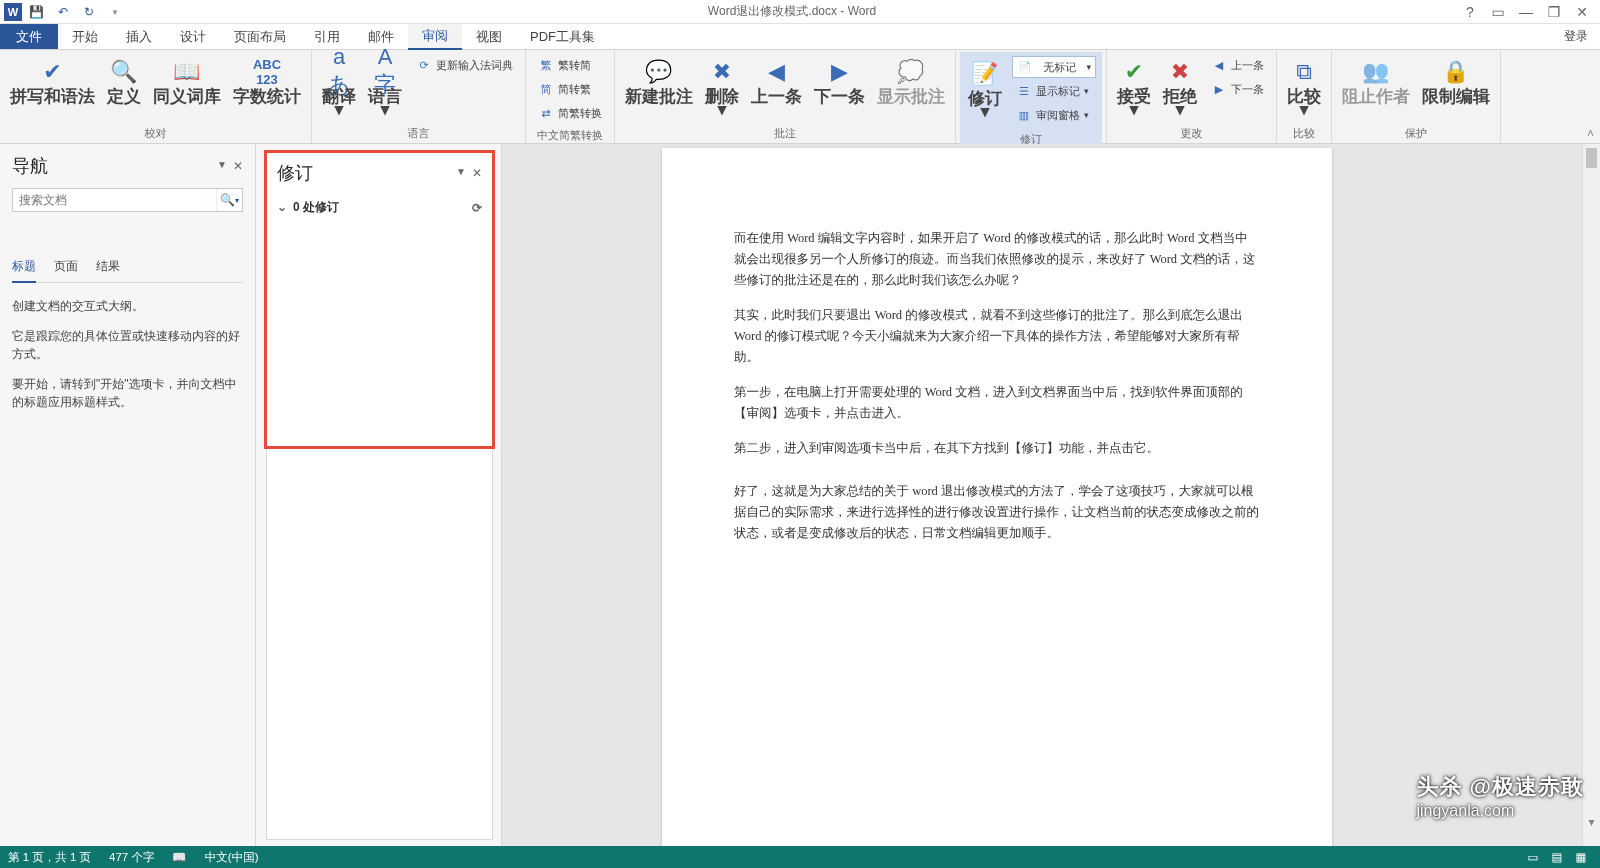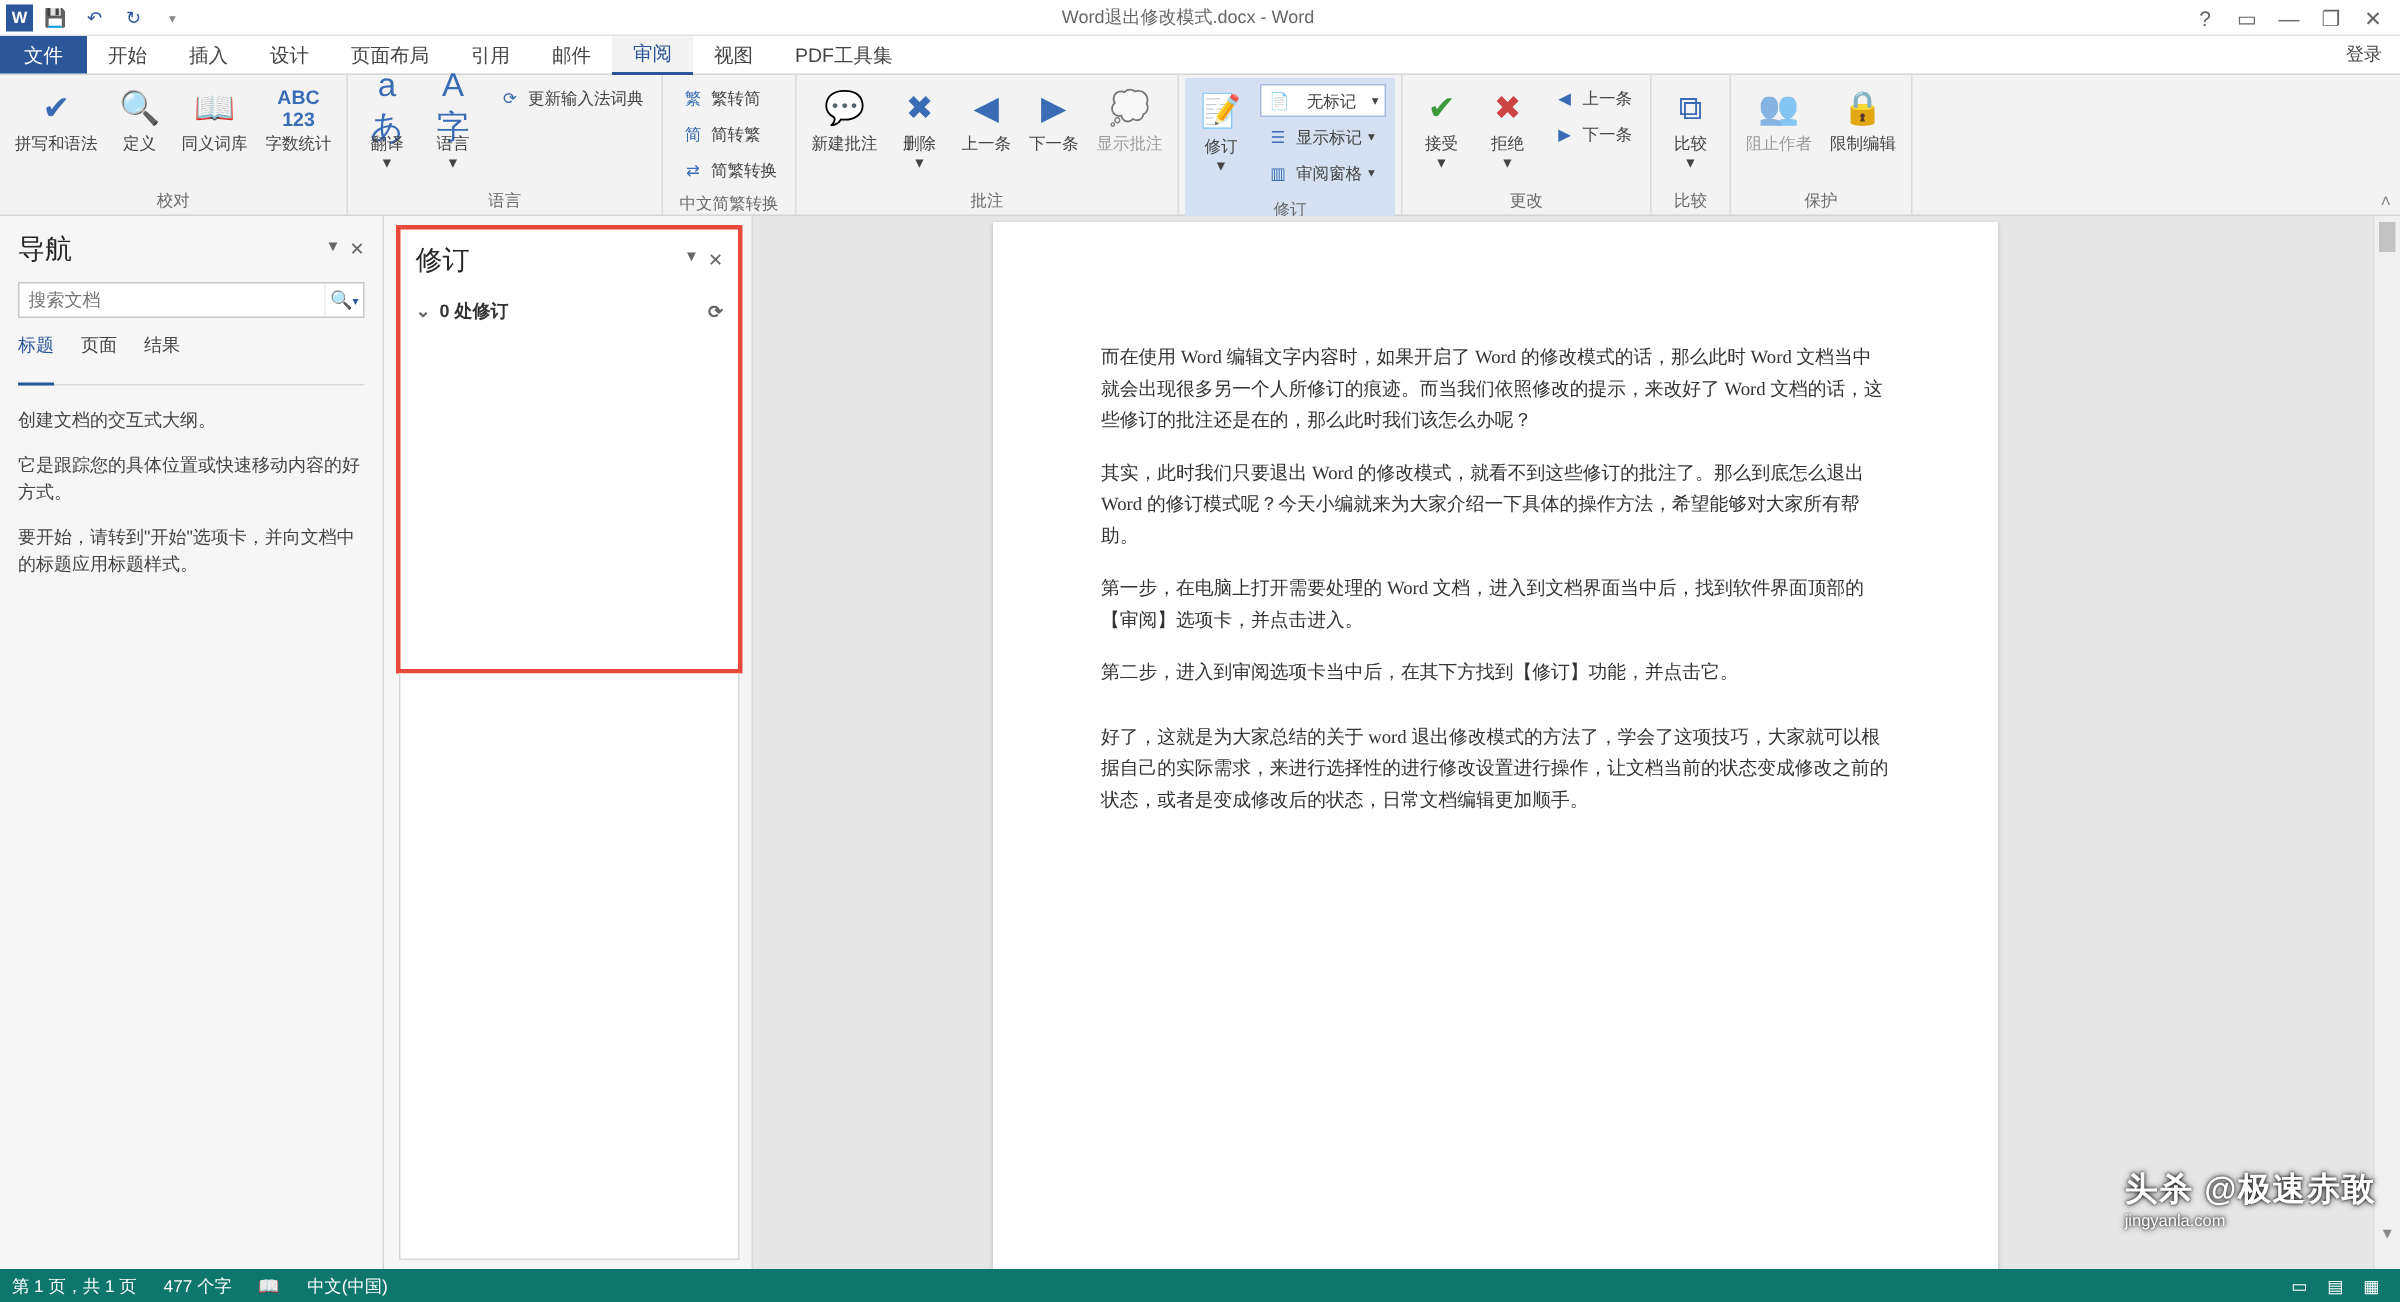--- a/index.html
+++ b/index.html
@@ -21,40 +21,40 @@
 .ribbon-tabs .spacer { flex: 1; }
 .ribbon-tabs .login { padding: 0 12px; display: flex; align-items: center; color: #444; cursor: pointer; }
 
 
 .ribbon { height: 94px; background: #f3f3f3; border-bottom: 1px solid #d4d4d4; display: flex; position: relative; }
 .ribbon .group { border-right: 1px solid #dcdcdc; display: flex; flex-direction: column; padding: 2px 4px 0; }
 .ribbon .group .row { display: flex; align-items: flex-start; flex: 1; }
 .ribbon .group .lbl { text-align: center; font-size: 11px; color: #6a6a6a; padding: 2px 0; }
 .ribbon .bigbtn { display: flex; flex-direction: column; align-items: center; justify-content: flex-start; padding: 4px 6px; cursor: pointer; min-width: 44px; text-align: center; }
 .ribbon .bigbtn .ico { width: 32px; height: 32px; display: flex; align-items: center; justify-content: center; font-size: 22px; color: #3a6cb5; margin-bottom: 2px; }
-.ribbon .bigbtn .txt { font-size: 11px; color: #444; line-height: 13px; }
+.ribbon .bigbtn .txt { font-size: 17px; color: #444; line-height: 13px; font-weight: bold; }
 .ribbon .smallcol { display: flex; flex-direction: column; justify-content: center; gap: 2px; padding: 2px 4px; }
 .ribbon .smallbtn { display: flex; align-items: center; gap: 4px; height: 22px; padding: 0 4px; cursor: pointer; font-size: 11px; color: #444; white-space: nowrap; }
 .ribbon .smallbtn .si { width: 16px; height: 16px; display: inline-flex; align-items: center; justify-content: center; color: #3a6cb5; }
 .ribbon .trackarea { background: #d5e1f2; padding: 2px; display: flex; align-items: stretch; }
 .ribbon .dsh { position: absolute; right: 6px; bottom: 2px; color: #888; cursor: pointer; }
 
 
 .work { display: flex; height: calc(868px - 24px - 26px - 94px - 22px); }
 
 
 .navpane { width: 256px; border-right: 1px solid #d7d7d7; display: flex; flex-direction: column; padding: 10px 12px; background: #f6f6f6; }
 .navpane .hd { display: flex; align-items: center; justify-content: space-between; margin-bottom: 10px; }
 .navpane .hd h2 { font-size: 18px; font-weight: normal; color: #262626; }
 .navpane .hd .ctl { display: flex; gap: 6px; color: #666; }
 .navpane .search { display: flex; border: 1px solid #c7c7c7; background: #fff; height: 24px; margin-bottom: 10px; }
 .navpane .search input { flex: 1; border: none; outline: none; padding: 0 6px; font-size: 12px; background: transparent; }
 .navpane .search .sbtn { width: 26px; display: flex; align-items: center; justify-content: center; border-left: 1px solid #eee; color: #2b579a; cursor: pointer; }
 .navpane .navtabs { display: flex; gap: 18px; border-bottom: 1px solid #d7d7d7; margin-bottom: 14px; }
-.navpane .navtabs .nt { padding-bottom: 16px; font-size: 12px; color: #444; cursor: pointer; }
+.navpane .navtabs .nt { padding-bottom: 6px; font-size: 12px; color: #444; cursor: pointer; margin-top: 36px; }
 .navpane .navtabs .nt.active { color: #2b579a; border-bottom: 2px solid #2b579a; margin-bottom: -1px; }
 .navpane .help p { font-size: 12px; color: #444; line-height: 18px; margin-bottom: 12px; }
 
 
 .revpane { width: 246px; border-right: 1px solid #d7d7d7; background: #f6f6f6; padding: 6px 6px 6px 8px; display: flex; flex-direction: column; }
 .revpane .box { border: 3px solid #e74a3a; background: #fff; padding: 8px 10px 0; }
 .revpane .box .hd { display: flex; align-items: center; justify-content: space-between; margin-bottom: 10px; }
 .revpane .box .hd h2 { font-size: 18px; font-weight: normal; color: #262626; }
 .revpane .box .hd .ctl { display: flex; gap: 6px; color: #666; }
 .revpane .box .cnt { display: flex; align-items: center; justify-content: space-between; font-size: 12px; font-weight: bold; color: #333; padding: 4px 0 10px; }
@@ -67,21 +67,21 @@
 .docarea .scrollv { position: absolute; right: 0; top: 0; bottom: 0; width: 18px; background: #f0f0f0; border-left: 1px solid #dcdcdc; }
 .docarea .scrollv .thumb { position: absolute; top: 4px; left: 3px; right: 3px; height: 20px; background: #c2c2c2; }
 .docarea .scrollv .up, .docarea .scrollv .dn { position: absolute; left: 0; right: 0; height: 16px; display: flex; align-items: center; justify-content: center; color: #888; cursor: pointer; }
 .docarea .scrollv .up { top: 0; } .docarea .scrollv .dn { bottom: 16px; }
 .docarea .page { position: absolute; left: 160px; top: 4px; width: 670px; min-height: 900px; background: #fff; box-shadow: 0 1px 3px rgba(0,0,0,.2); padding: 80px 72px 40px; }
 .docarea .page p { font-size: 12.5px; color: #333; line-height: 21px; margin-bottom: 14px; font-family: "SimSun","Microsoft YaHei",serif; }
 
 
 .wm { position: absolute; right: 16px; bottom: 26px; text-align: left; pointer-events: none; color: #fff; text-shadow: 0 0 4px rgba(0,0,0,.8), 0 0 2px rgba(0,0,0,.9); }
 .wm .l1 { font-size: 22px; font-weight: bold; letter-spacing: 1px; }
-.wm .l2 { font-size: 11px; }
+.wm .l2 { font-size: 16px; }
 
 
 .status { height: 22px; background: #0f766e; color: #fff; display: flex; align-items: center; font-size: 11.5px; padding: 0 8px; gap: 18px; }
 .status .seg { display: flex; align-items: center; gap: 6px; cursor: pointer; }
 .status .spacer { flex: 1; }
 .status .views { display: flex; gap: 2px; }
 .status .views span { width: 22px; height: 18px; display: flex; align-items: center; justify-content: center; cursor: pointer; }
 </style>
 </head>
 <body>

